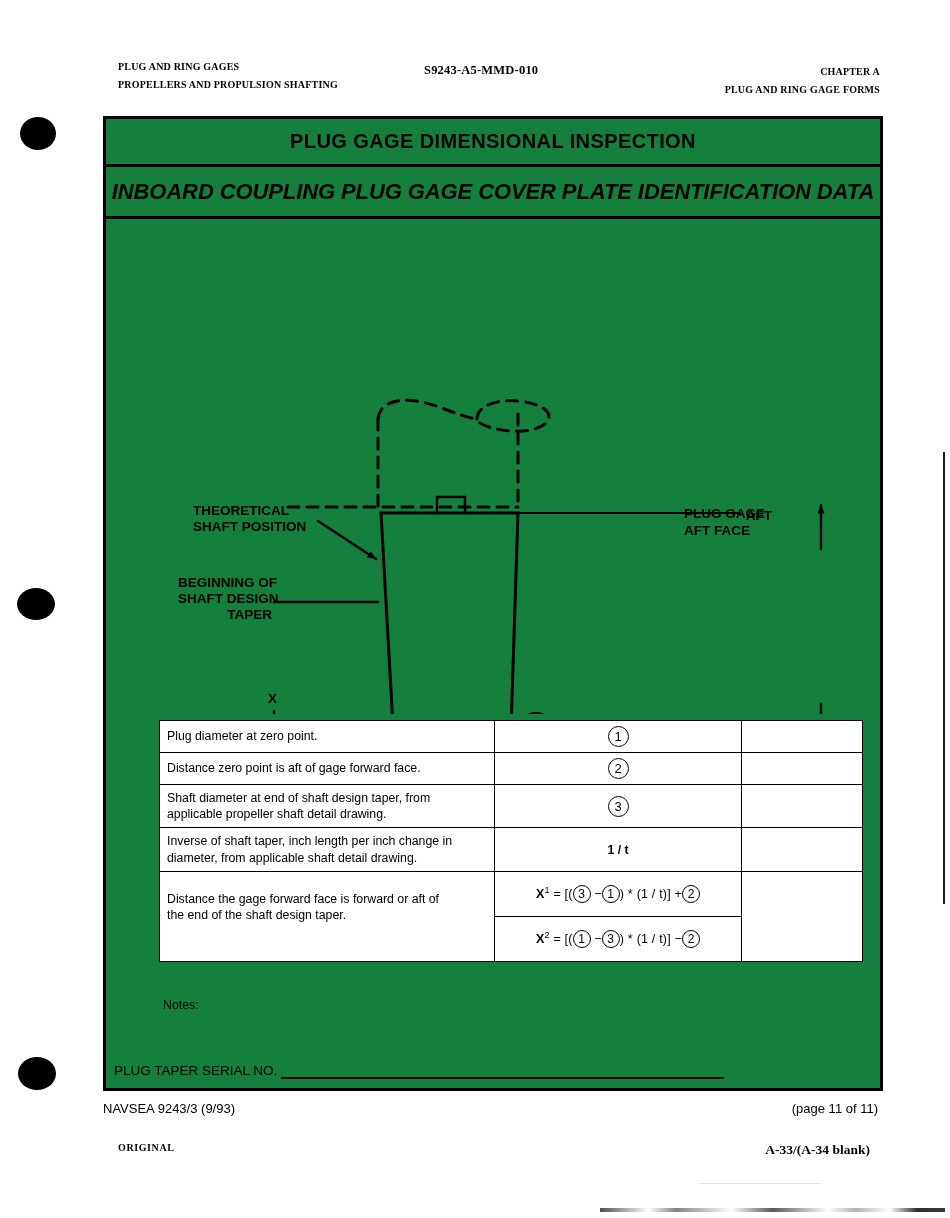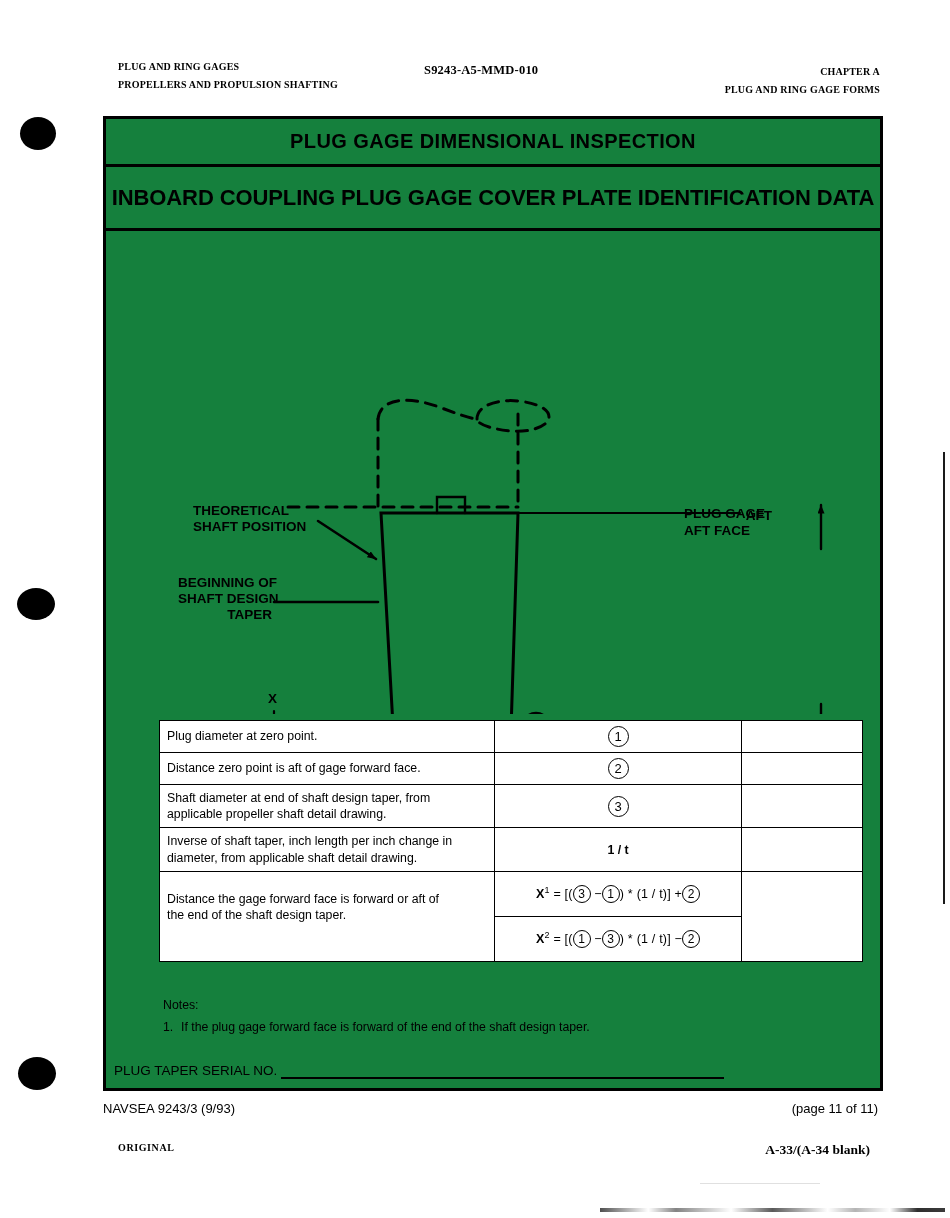--- a/index.html
+++ b/index.html
@@ -68,26 +68,27 @@
   }
   #title-bar-1 .t {
     font-size: 20px;
     font-weight: bold;
     letter-spacing: .4px;
   }
   #title-bar-2 {
     position: absolute;
     left: 0px; top: 48px;
     width: 100%;
-    height: 64px;
+    height: 52px;
     border-bottom: 3px solid #000;
     box-sizing: border-box;
     display: flex;
     align-items: center;
     justify-content: center;
+    font-style: italic;
   }
   #title-bar-2 .t {
     font-size: 22px;
     font-weight: bold;
     letter-spacing: -.1px;
   }
 
   
   #drawing {
     position: absolute;
@@ -439,23 +440,20 @@
               <span>(1 / t)]</span>
               <span>−</span><span class="circnum">2</span>
             </span>
           </td>
         </tr>
       </tbody>
     </table>
 
     <div id="notes">
       <div>Notes:</div>
-      <div class="nline" style="margin-top:4px;">
-        <span class="num">1.</span><span>If the plug gage forward face is forward of the end of the shaft design taper.</span>
-      </div>
     </div>
 
     <div id="serial-row">
       <span id="serial-label">PLUG TAPER SERIAL NO.</span>
       <span id="serial-rule"></span>
     </div>
 
   </div>
 
   <div class="foot" id="foot-form">NAVSEA 9243/3 (9/93)</div>

